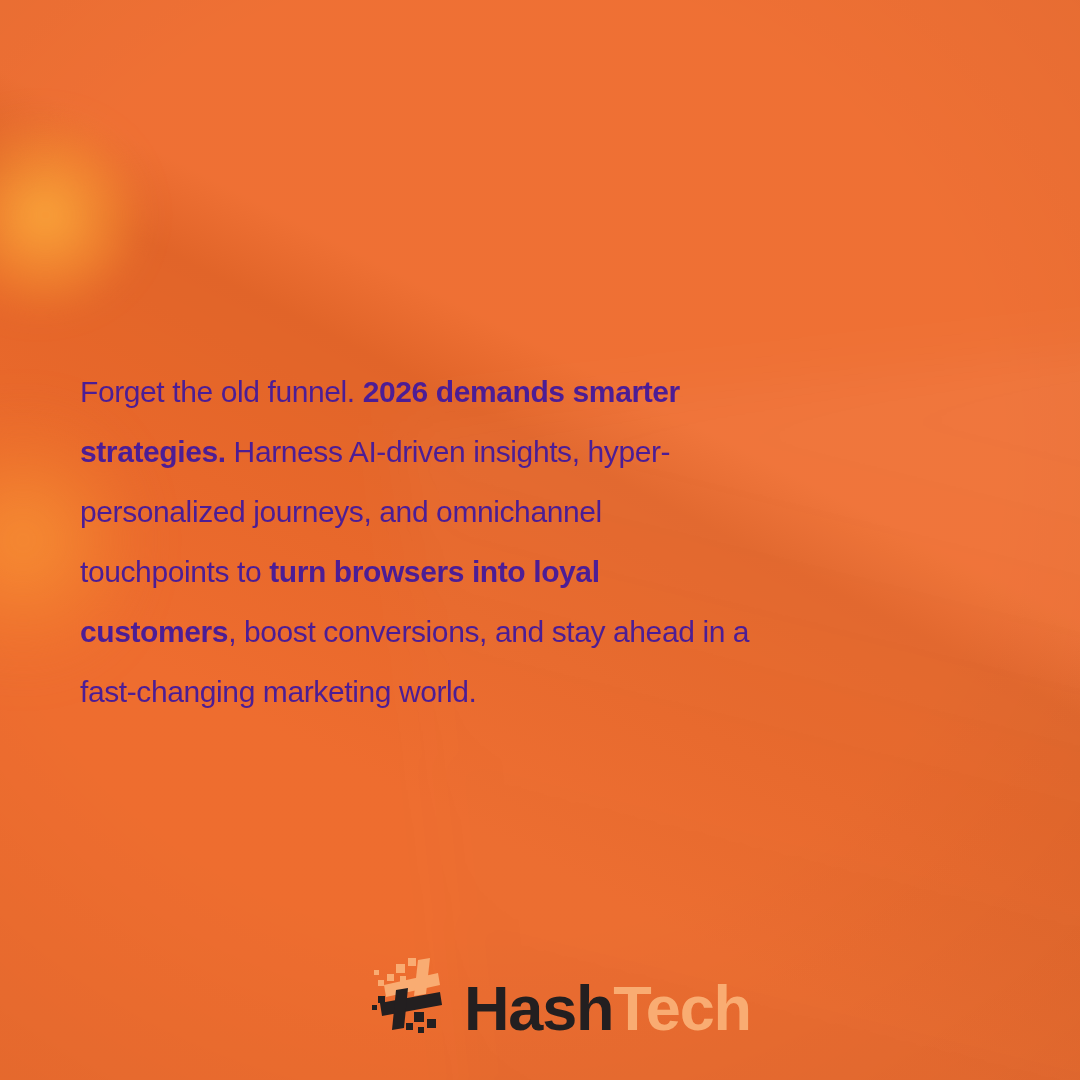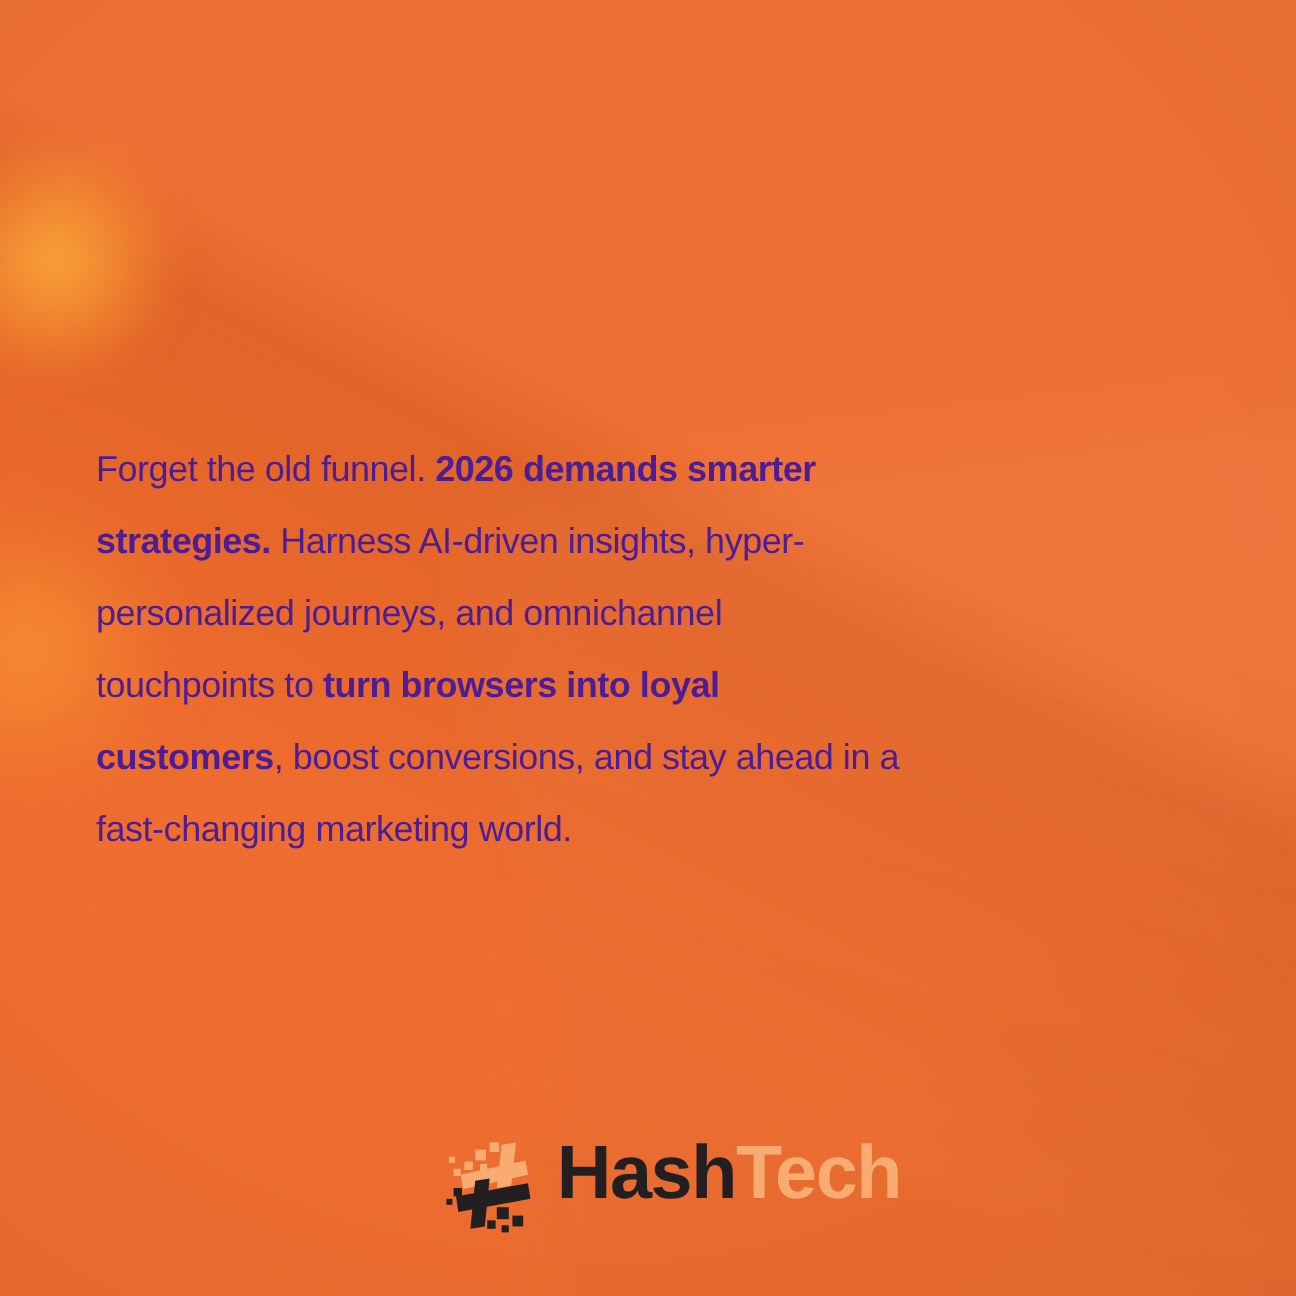--- a/index.html
+++ b/index.html
@@ -128,21 +128,21 @@
   }
 
   
   .logo {
     position: absolute;
     left: 370px;
     top: 942px;
     width: 360px;
     height: 98px;
     display: flex;
-    align-items: flex-start;
+    align-items: flex-end;
     gap: 6px;
   }
   .logo-mark {
     width: 92px;
     height: 92px;
     flex: 0 0 auto;
     display: block;
   }
   .logo-word {
     font-family: "Liberation Sans", sans-serif;

